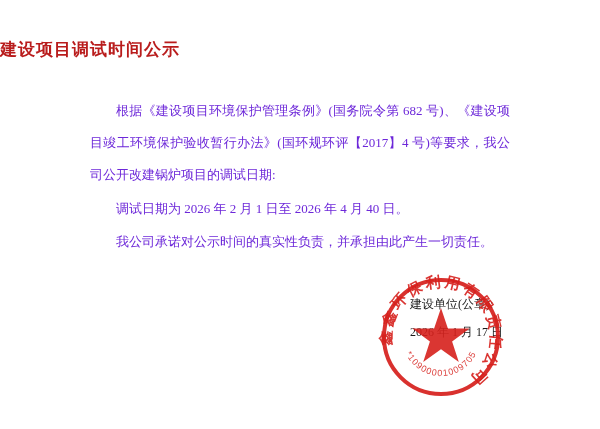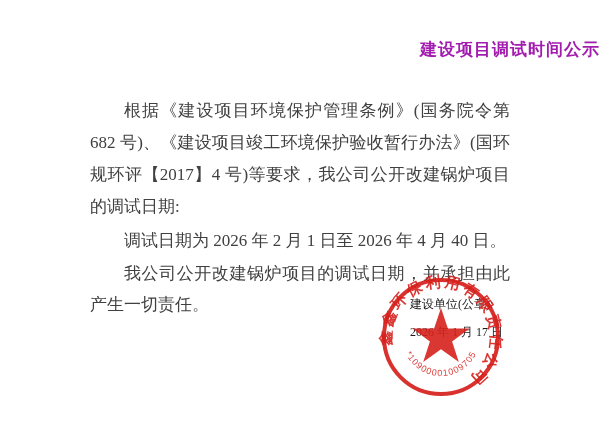--- a/index.html
+++ b/index.html
@@ -15,34 +15,34 @@
     overflow: hidden;
   }
   .page {
     position: relative;
     width: 600px;
     height: 429px;
     background: #ffffff;
     box-sizing: border-box;
   }
   .doc-title {
-    text-align: right;
+    text-align: left;
     font-size: 17px;
     font-weight: bold;
     letter-spacing: 1px;
     padding-top: 38px;
-    color: #a21caf;
+    color: #b91c1c;
   }
   .body-text {
     margin: 0 auto;
     width: 420px;
     padding-top: 34px;
-    font-size: 17px;
+    font-size: 13px;
     line-height: 32px;
-    color: #404040;
+    color: #6d28d9;
     text-align: justify;
   }
   .para {
     margin: 0 0 2px 0;
     text-indent: 2em;
   }
   .para.tight {
     line-height: 31px;
   }
   .sign-block {
@@ -73,21 +73,21 @@
 </head>
 <body>
 
 <div class="page">
 
   <div class="doc-title">建设项目调试时间公示</div>
 
   <div class="body-text">
     <p class="para">根据《建设项目环境保护管理条例》(国务院令第 682 号)、《建设项目竣工环境保护验收暂行办法》(国环规环评【2017】4 号)等要求，我公司公开改建锅炉项目的调试日期:</p>
     <p class="para tight">调试日期为 2026 年 2 月 1 日至 2026 年 4 月 40 日。</p>
-    <p class="para tight">我公司公开改建锅炉项目的调试日期，并承担由此产生一切责任。</p>
+    <p class="para tight">我公司承诺对公示时间的真实性负责，并承担由此产生一切责任。</p>
   </div>
 
   <div class="sign-block">
     <div>建设单位(公章):</div>
     <div>2026 年 1 月 17 日</div>
   </div>
 
   <div class="seal">
     <svg width="138" height="138" viewBox="0 0 138 138" xmlns="http://www.w3.org/2000/svg">
       <defs>

